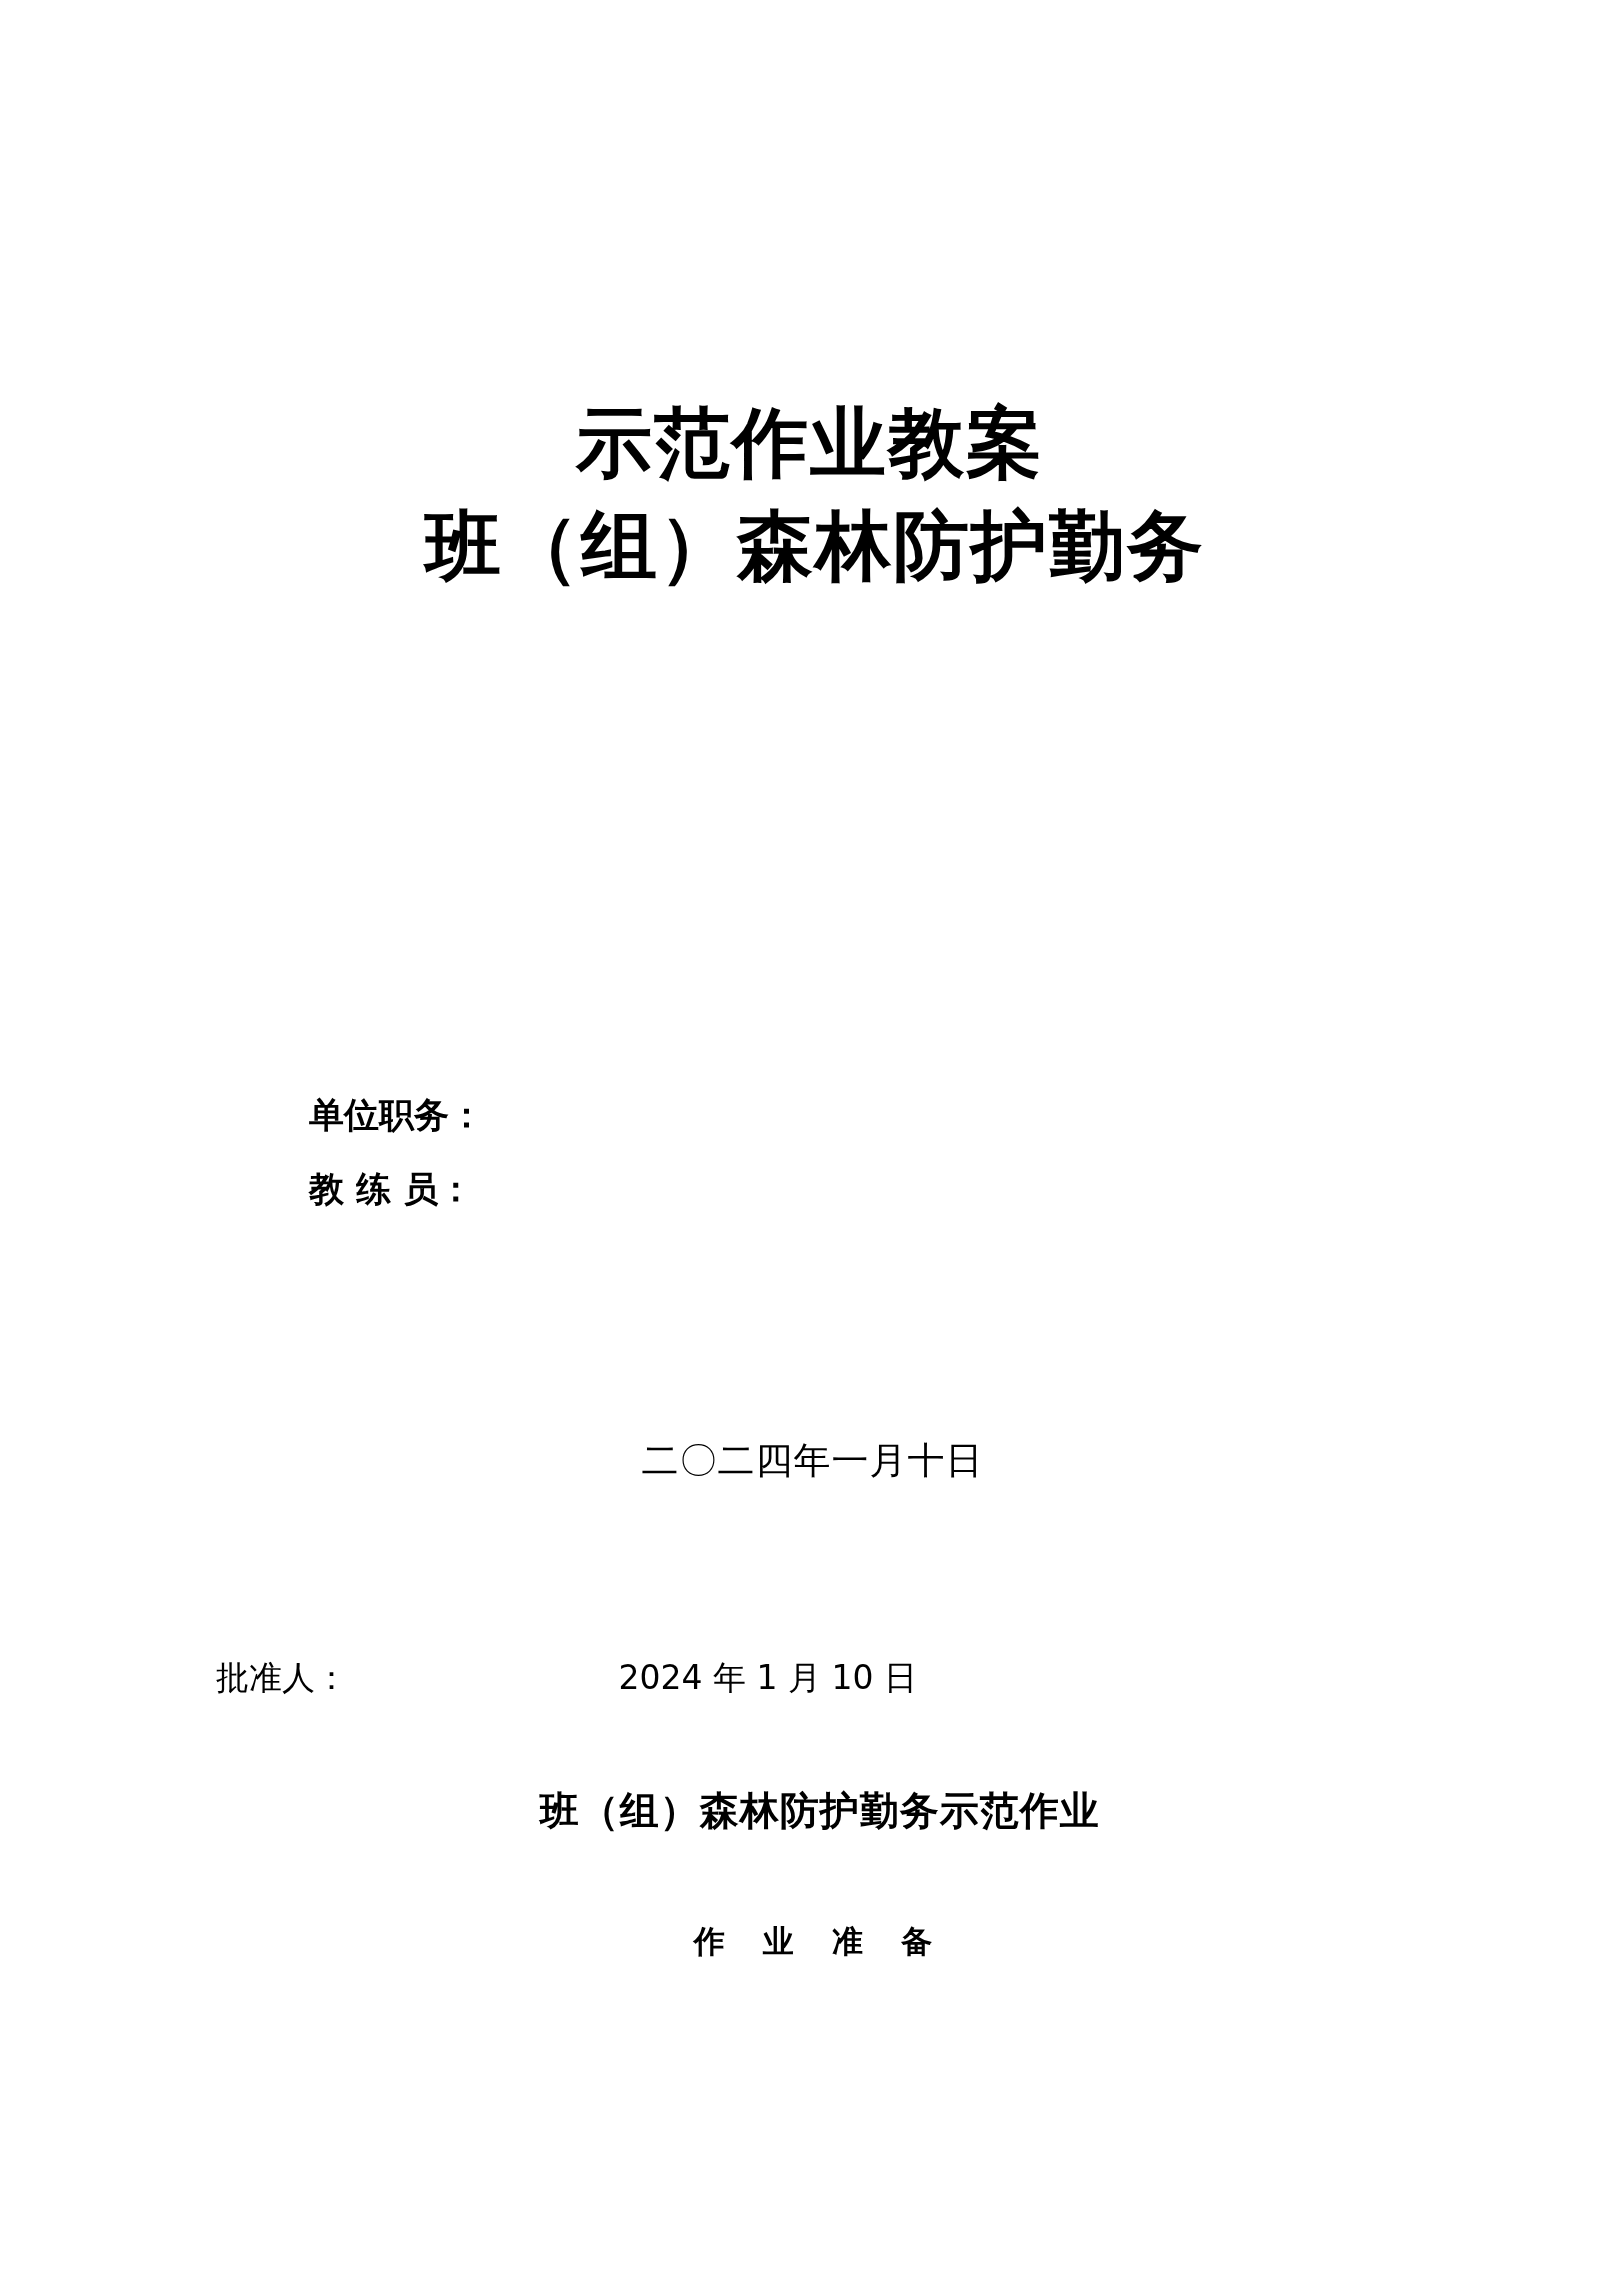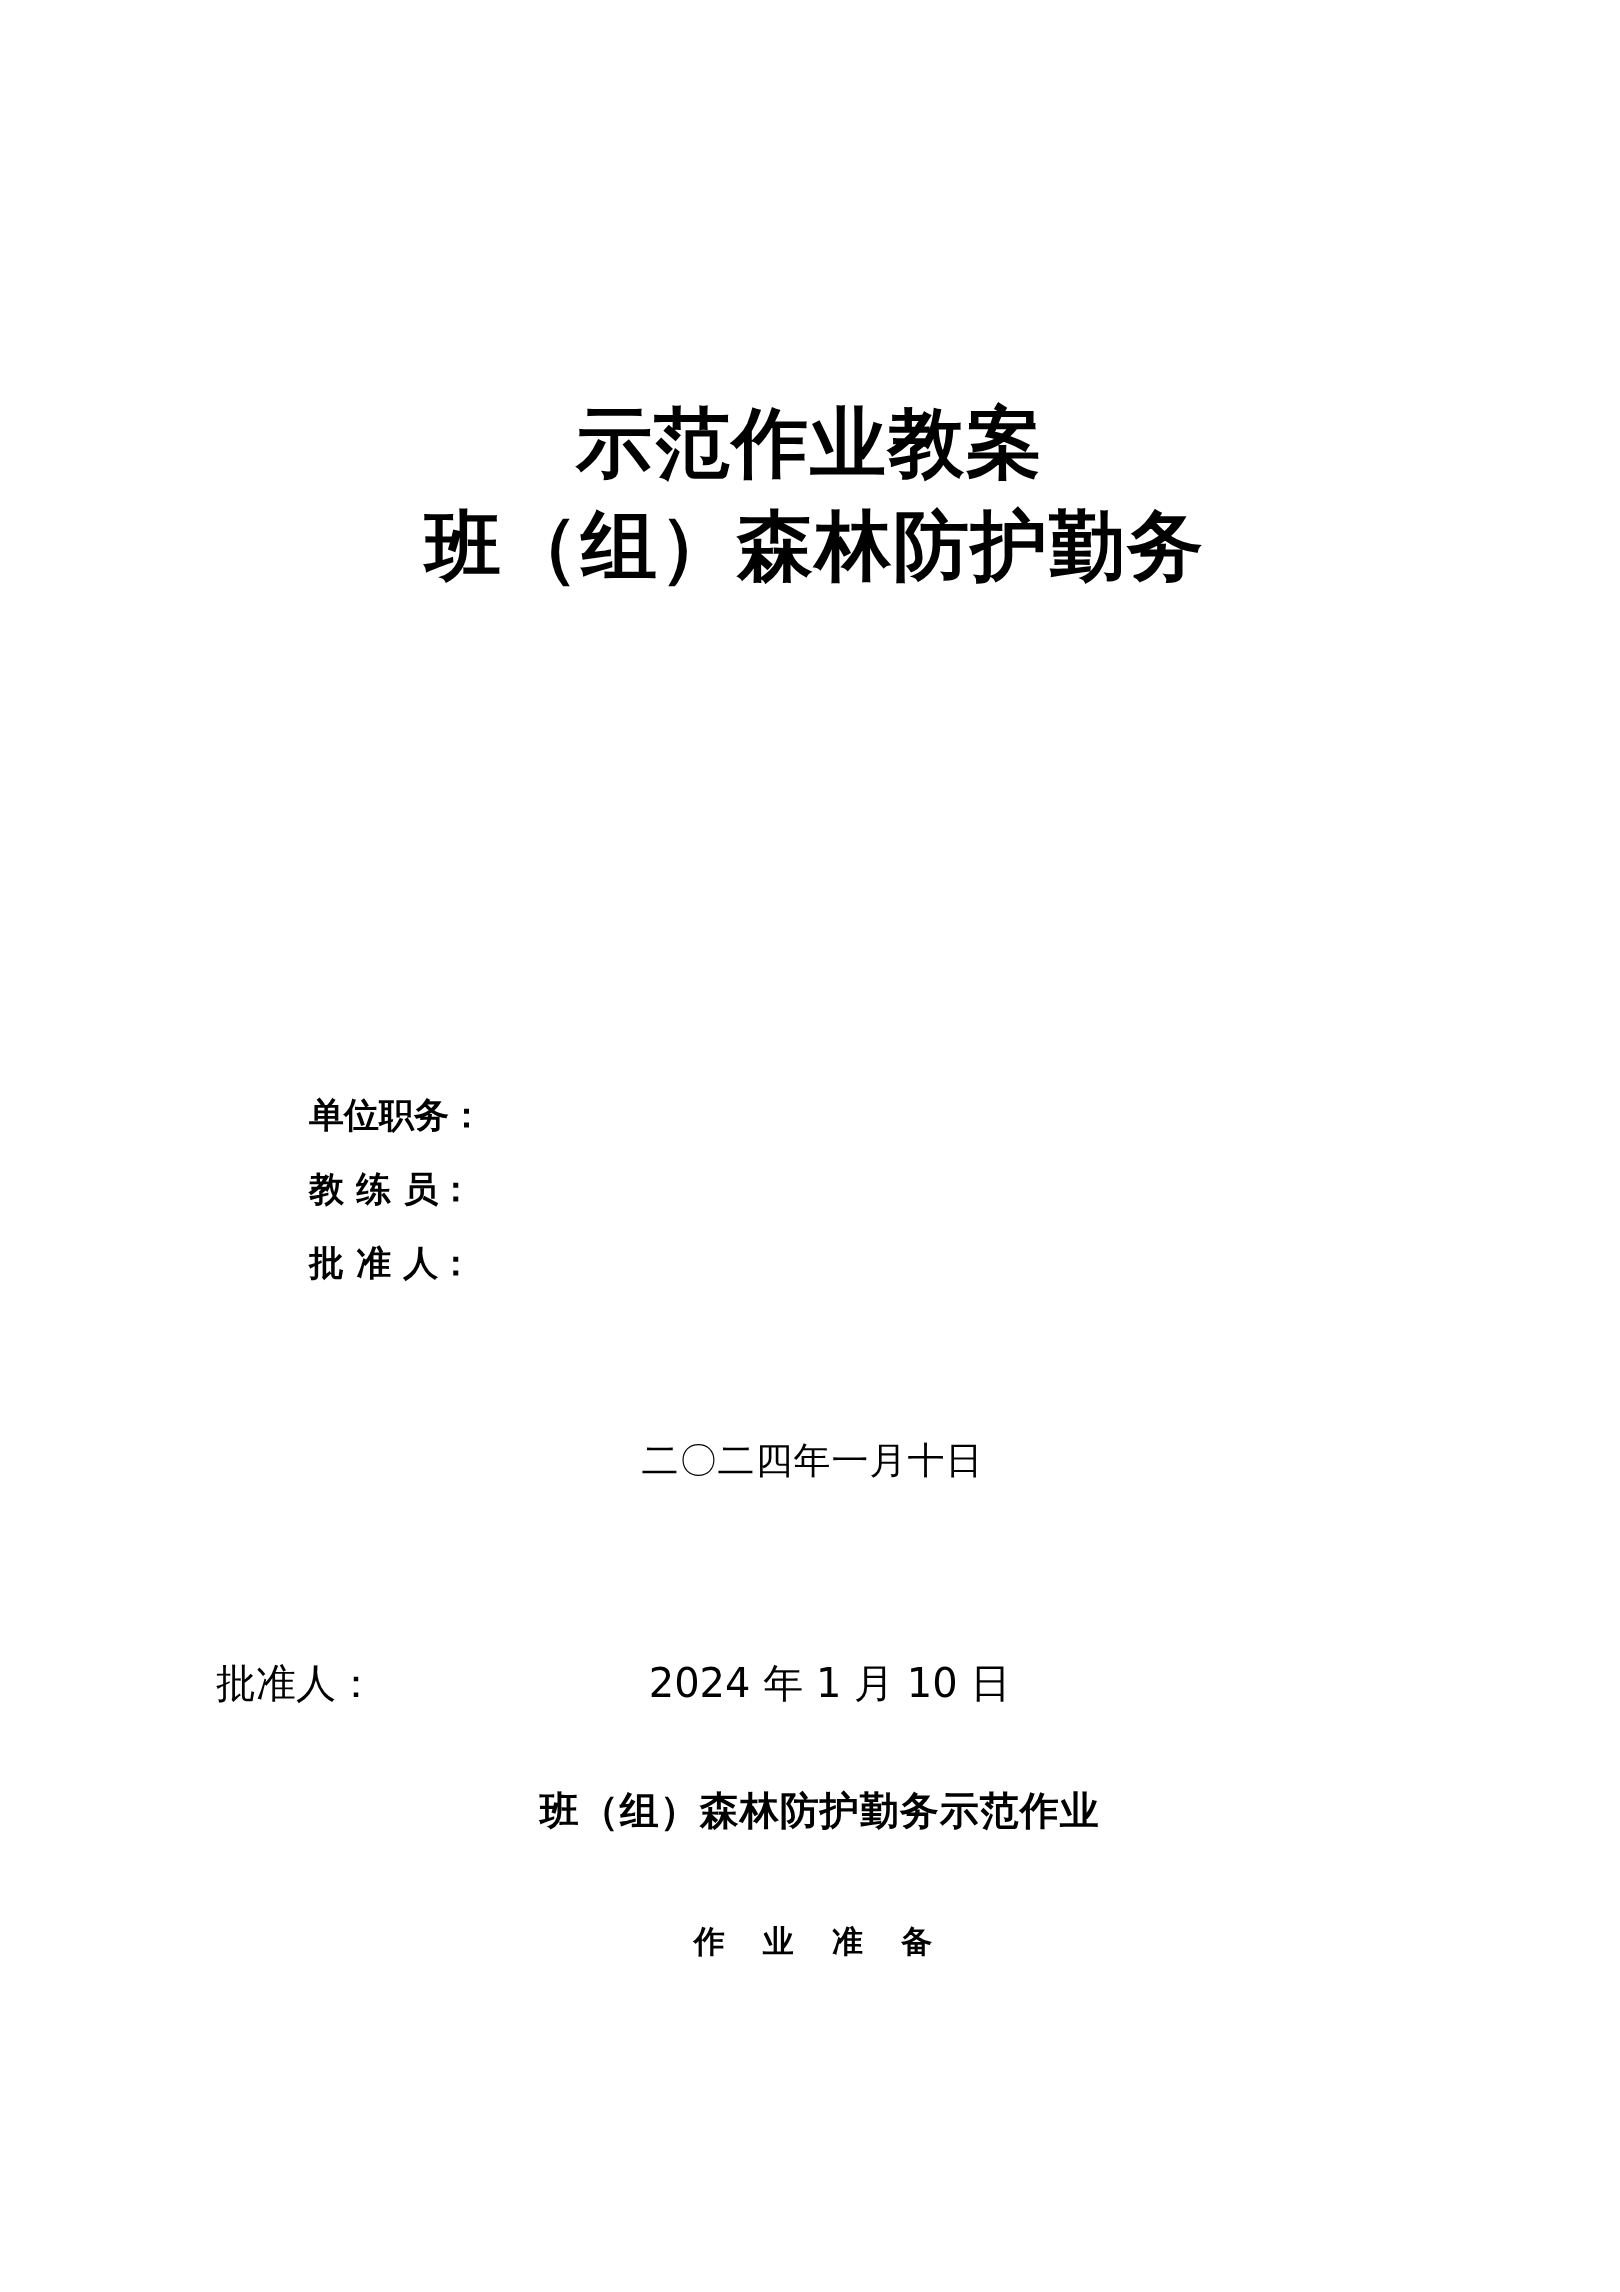--- a/index.html
+++ b/index.html
@@ -71,21 +71,21 @@
   }
 
   
   .approver-row {
     position: absolute;
     top: 1656px;
     left: 0;
     width: 100%;
     box-sizing: border-box;
     padding-left: 216px;
-    font-size: 40px;
+    font-size: 33px;
   }
   .approver-label {
     display: inline-block;
   }
   .approver-date {
     display: inline-block;
     margin-left: 260px;
   }
 
   
@@ -122,21 +122,20 @@
 <div class="page">
 
   <div class="title-block">
     <div class="title-line title-line-2">示范作业教案</div>
     <div class="title-line title-line-1">班（组）森林防护勤务</div>
   </div>
 
   <div class="fields">
     <div class="field-row">单位职务：</div>
     <div class="field-row">教 练 员：</div>
-    <div class="field-row">批 准 人：</div>
   </div>
 
   <div class="date-cn">二〇二四年一月十日</div>
 
   <div class="approver-row">
     <span class="approver-label">批准人：</span>
     <span class="approver-date">2024 年 1 月 10 日</span>
   </div>
 
   <div class="section-heading">班（组）森林防护勤务示范作业</div>

